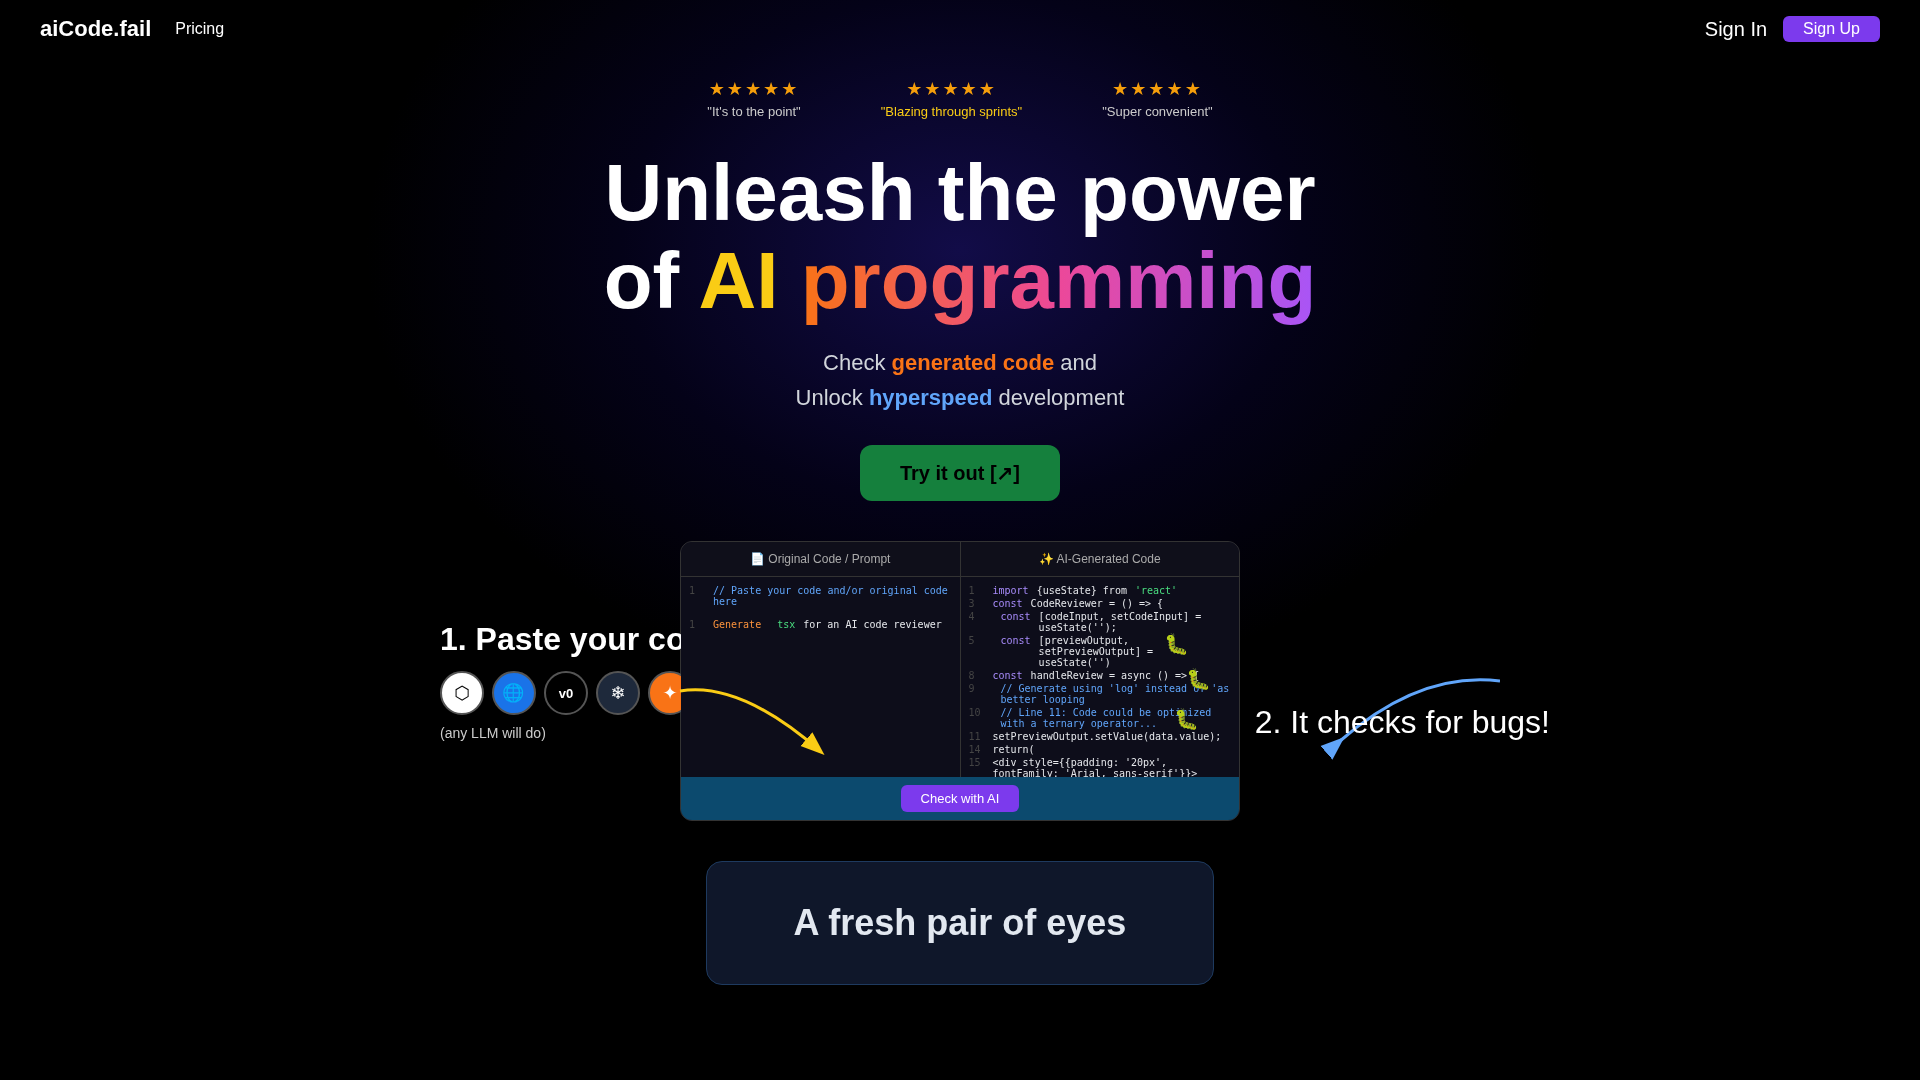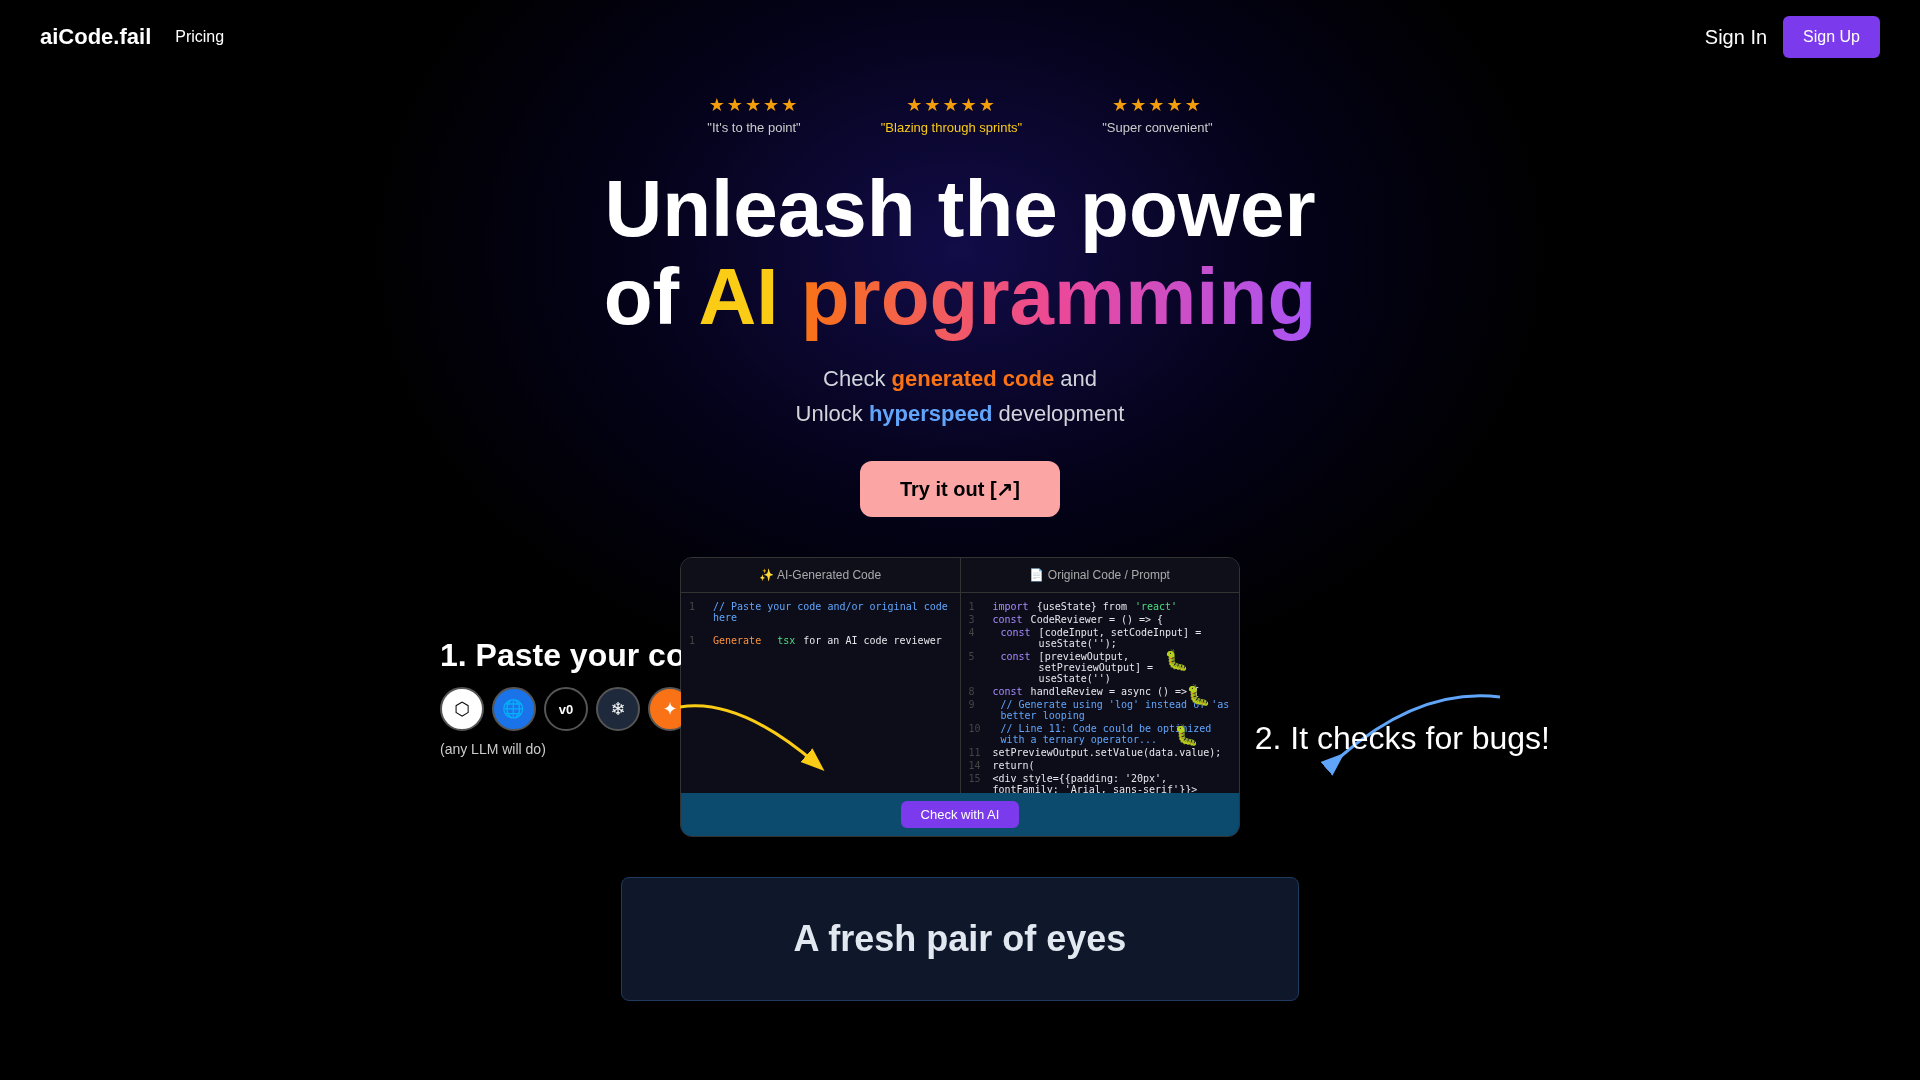--- a/index.html
+++ b/index.html
@@ -69,21 +69,21 @@
       border: none;
       cursor: pointer;
     }
 
     .sign-up-btn {
       font-size: 16px;
       color: #fff;
       background: #7c3aed;
       border: none;
       border-radius: 6px;
-      padding: 12px 20px;
+      padding: 4px 20px;
       cursor: pointer;
       font-weight: 500;
     }
 
     
     .main {
       display: flex;
       flex-direction: column;
       align-items: center;
       position: relative;
@@ -164,21 +164,21 @@
       font-weight: 600;
     }
 
     .hyperspeed-text {
       color: #60a5fa;
       font-weight: 600;
     }
 
     
     .cta-btn {
-      background: #fca5a5;
+      background: #15803d;
       color: #000;
       font-size: 20px;
       font-weight: 700;
       border: none;
       border-radius: 12px;
       padding: 16px 40px;
       cursor: pointer;
       margin-bottom: 40px;
     }
 
@@ -320,24 +320,24 @@
     }
 
     
     .arrow-svg {
       position: absolute;
       pointer-events: none;
     }
 
     
     .fresh-eyes-section {
-      width: 678px;
+      width: 508px;
       background: #0f172a;
       border: 1px solid #1e3a5f;
-      border-radius: 8px;
+      border-radius: 16px;
       padding: 40px;
       margin-top: 40px;
       text-align: center;
     }
 
     .fresh-eyes-title {
       font-size: 36px;
       font-weight: 700;
       color: #e2e8f0;
     }
@@ -402,22 +402,22 @@
       <div class="llm-icon" style="background:#1a73e8;">🌐</div>
       <div class="llm-icon" style="background:#000; color:#fff; font-size:13px; font-weight:bold;">v0</div>
       <div class="llm-icon" style="background:#1e293b;">❄</div>
       <div class="llm-icon" style="background:#f97316; color:#fff;">✦</div>
       <div class="llm-icon" style="background:#e11d48; color:#fff;">M</div>
       <span class="llm-label">(any LLM will do)</span>
     </div>
 
     <div class="demo-window">
       <div class="demo-header">
+        <div class="demo-tab">📄 Original Code / Prompt</div>
         <div class="demo-tab">✨ AI-Generated Code</div>
-        <div class="demo-tab">📄 Original Code / Prompt</div>
       </div>
       <div class="demo-body">
 
         <div class="demo-pane">
           <div class="code-line">
               <span class="line-num">1</span>
               <span class="code-text-blue">// Paste your code and/or original code here</span>
             </div>
           <div class="code-line" style="margin-top:12px;">
               <span class="line-num">1</span>

